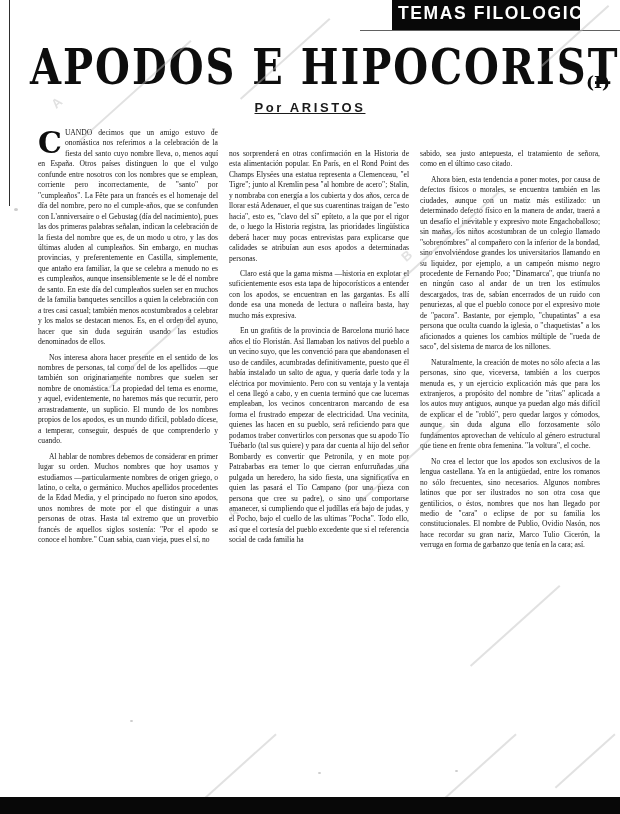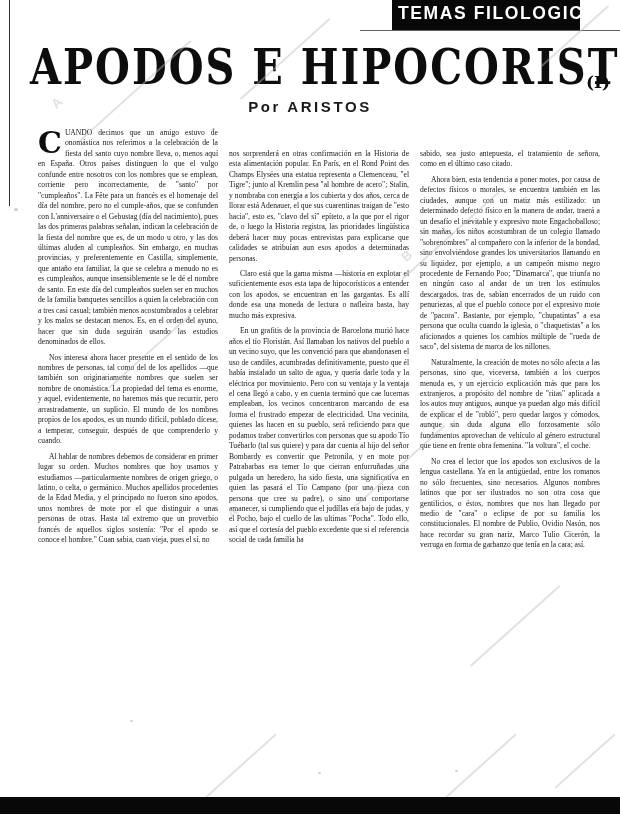--- a/index.html
+++ b/index.html
@@ -102,24 +102,25 @@
   
   .byline {
     position: absolute;
     left: 0;
     top: 98px;
     width: 620px;
     text-align: center;
   }
   .byline-text {
     font-family: "Liberation Sans", "DejaVu Sans", sans-serif;
-    font-size: 15px;
+    font-size: 13px;
     font-weight: 600;
     letter-spacing: 2.6px;
     color: #1a1a1a;
+    text-decoration: underline;
   }
 
   
   .columns {
     position: absolute;
     left: 38px;
     top: 128px;
     width: 562px;
     height: 650px;
     display: flex;

